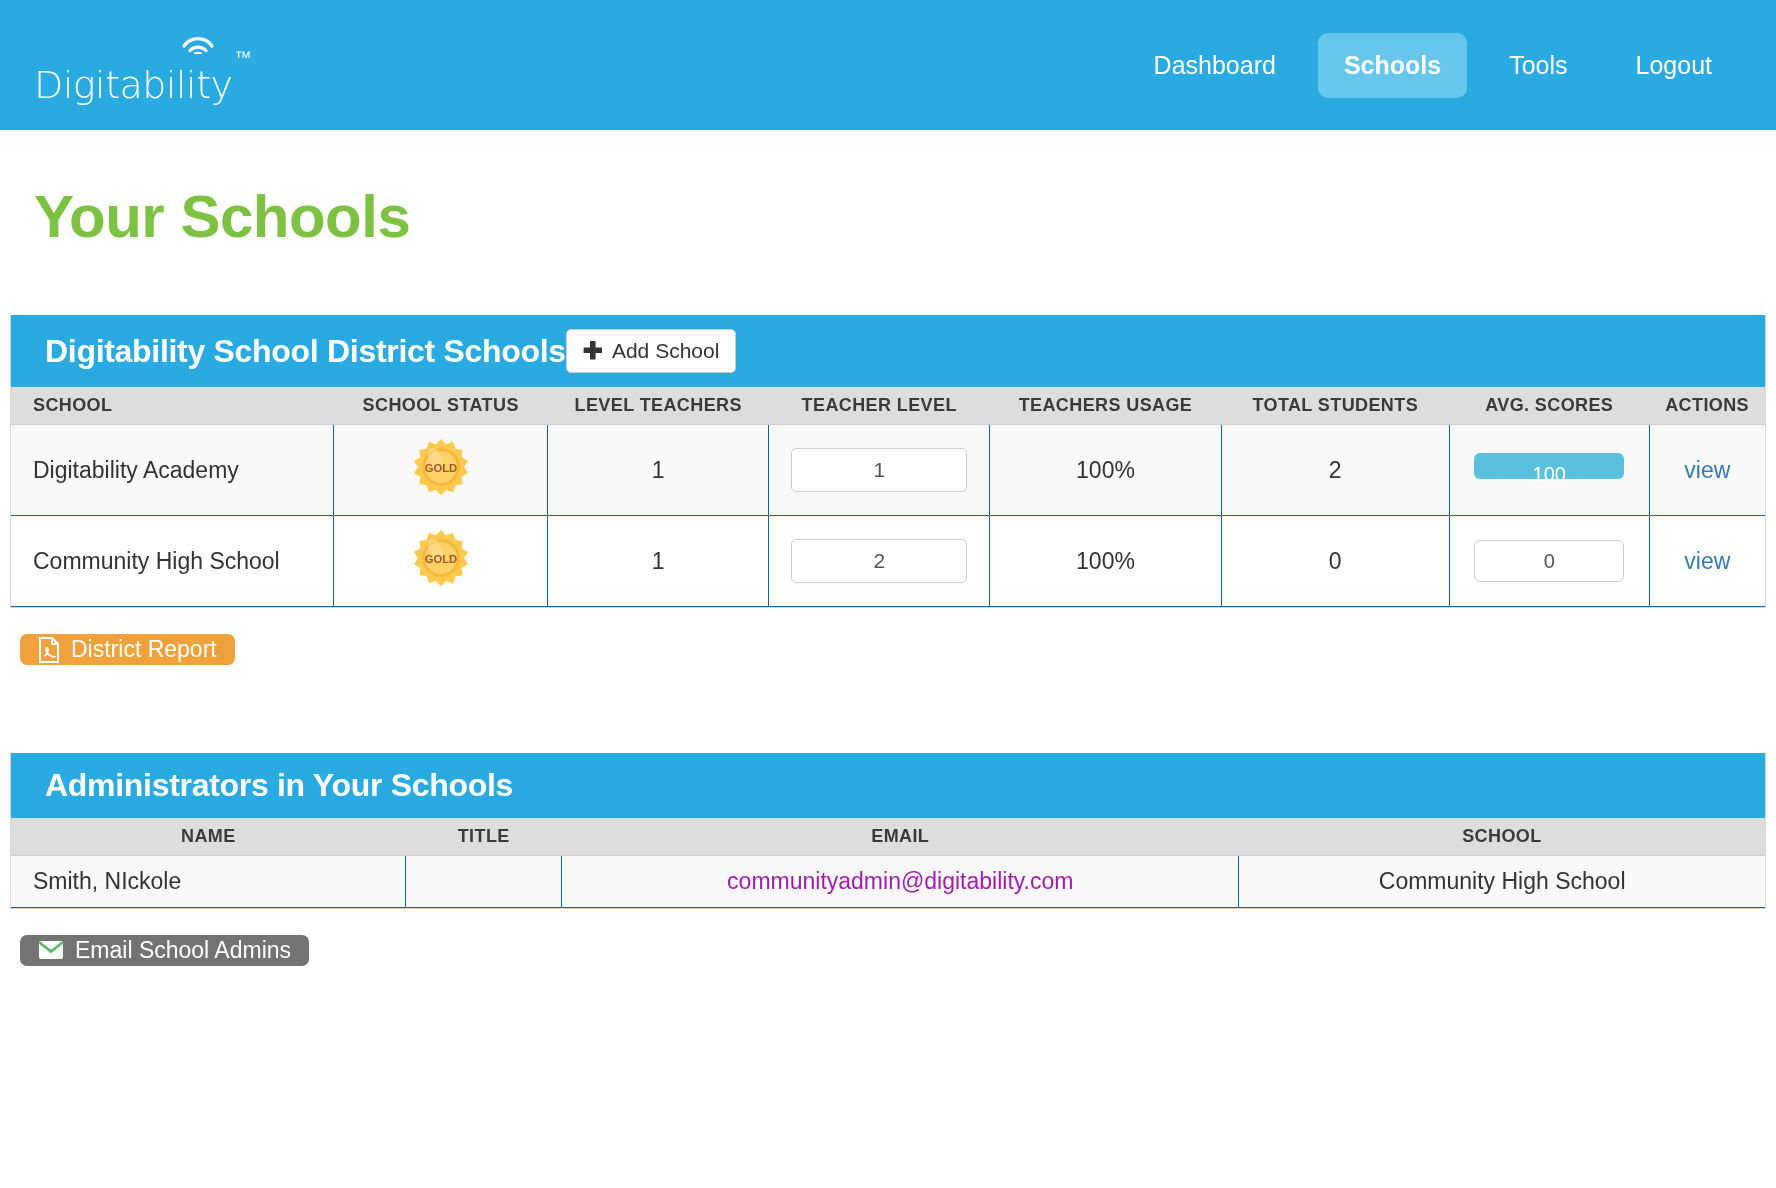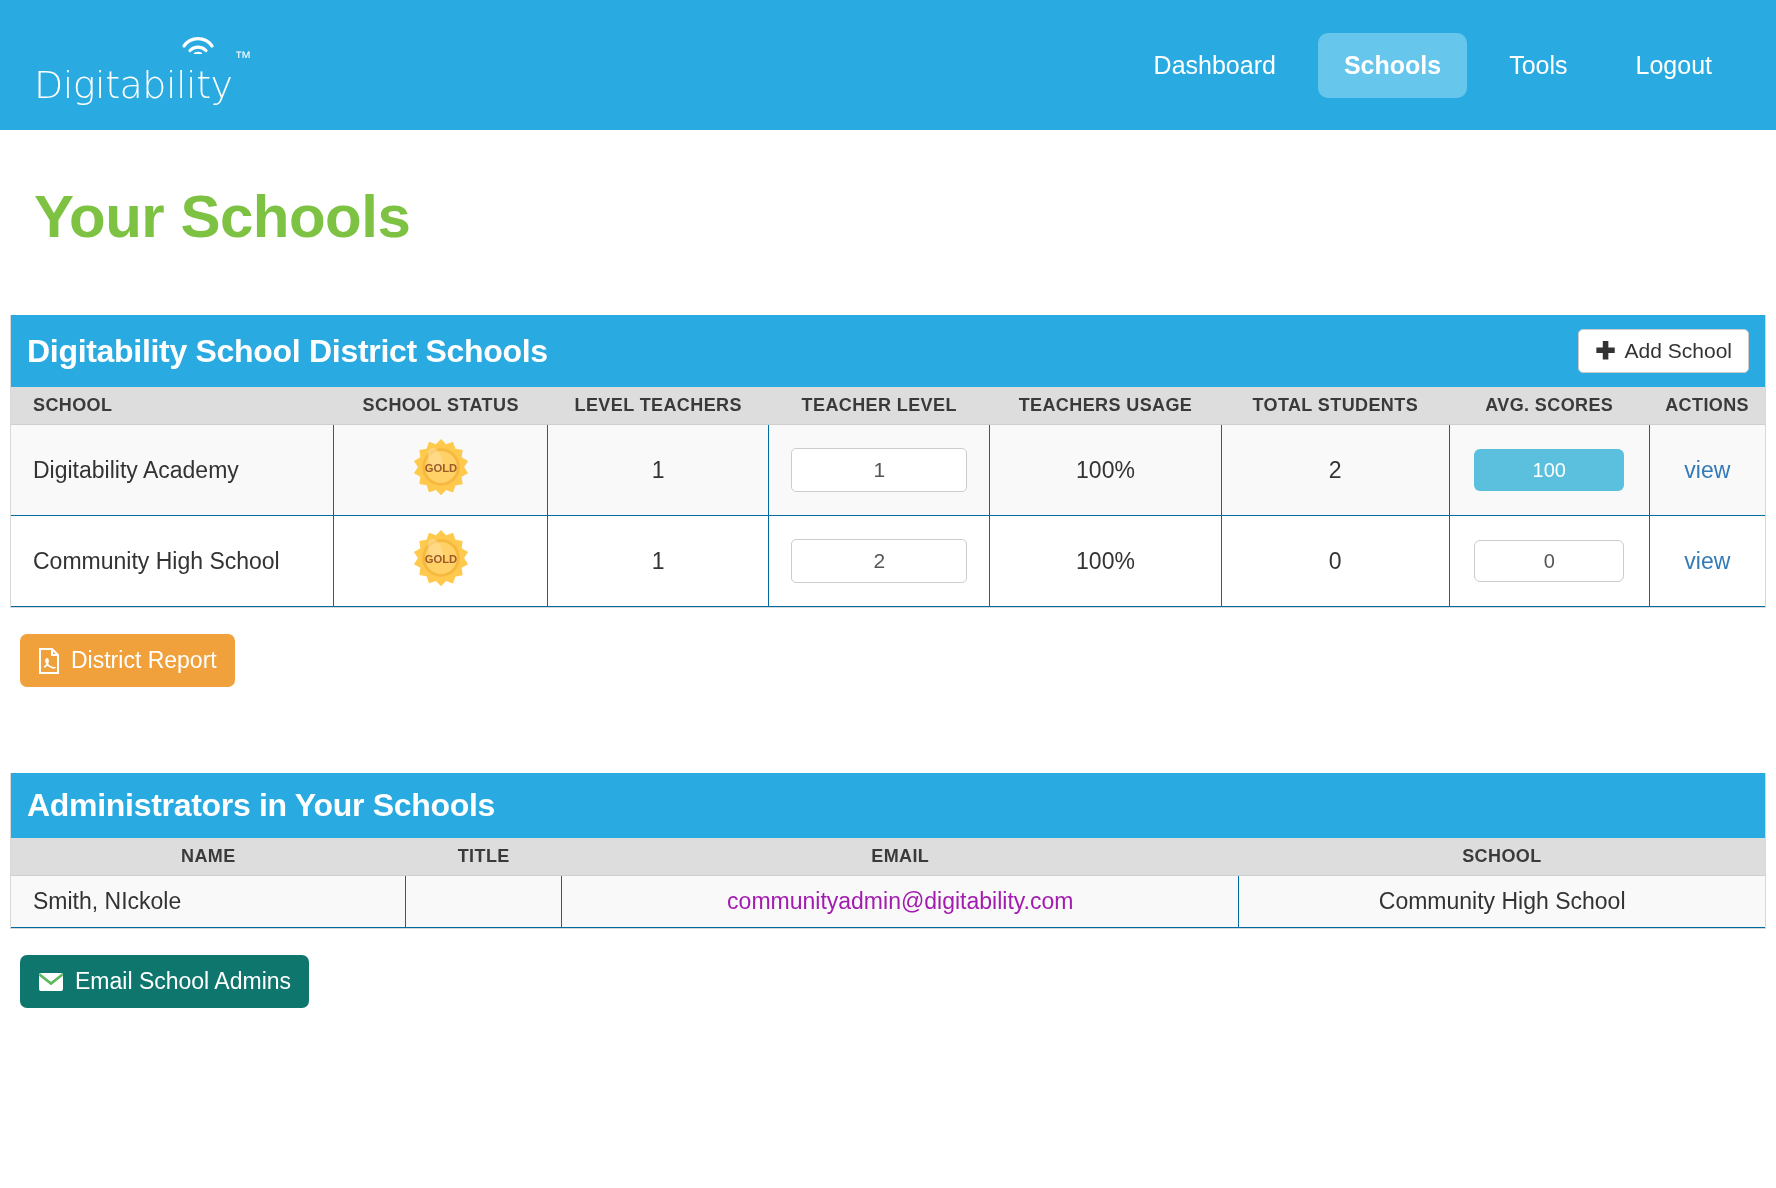--- a/index.html
+++ b/index.html
@@ -84,24 +84,23 @@
 
   
   .panel {
     margin-top: 64px;
     border: 1px solid #d8d8d8;
     border-top: none;
     background: #fff;
   }
   .panel-heading {
     background: #29abe2;
-    padding: 14px 16px;
+    padding: 14px 34px;
     display: flex;
     align-items: center;
-    justify-content: space-between;
     min-height: 62px;
   }
   .panel-title {
     color: #ffffff;
     font-size: 32px;
     font-weight: bold;
     letter-spacing: -0.3px;
   }
   .btn-add {
     background: #ffffff;
@@ -161,21 +160,21 @@
     background: #ffffff;
     text-align: center;
     font-size: 21px;
     color: #555;
     font-family: "Liberation Sans", sans-serif;
     display: inline-block;
     line-height: 42px;
   }
   .score-pill {
     width: 150px;
-    height: 42px;
+    height: 26px;
     border-radius: 6px;
     background: #5bc0de;
     color: #ffffff;
     font-size: 20px;
     display: inline-block;
     line-height: 42px;
     text-align: center;
   }
   .score-box {
     width: 150px;
@@ -208,29 +207,29 @@
     display: inline-block;
     position: relative;
   }
 
   
   .btn {
     border: none;
     border-radius: 7px;
     color: #fff;
     font-size: 23px;
-    padding: 13px 18px;
+    padding: 2px 18px;
     display: inline-flex;
     align-items: center;
     gap: 11px;
     cursor: pointer;
     font-family: "Liberation Sans", sans-serif;
   }
   .btn-orange { background: #f0a13c; }
-  .btn-green  { background: #0f766e; }
+  .btn-green  { background: #737373; }
   .btn-row { margin: 26px 0 0 10px; }
   .btn-row-2 { margin: 26px 0 0 10px; }
 
   .spacer-big { height: 86px; }
   .panel-2 { margin-top: 0; }
 </style>
 </head>
 <body>
 
 <div class="navbar">

